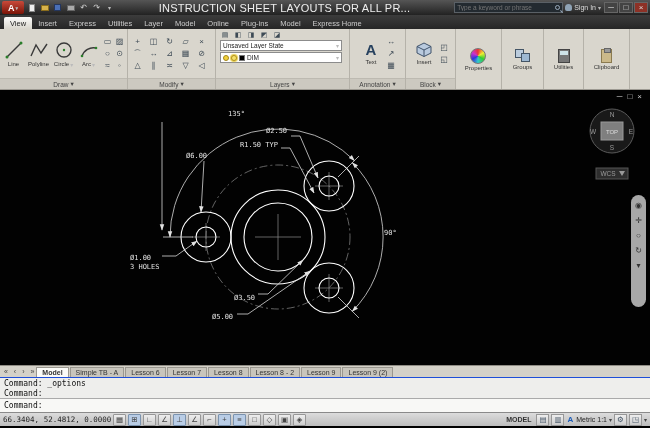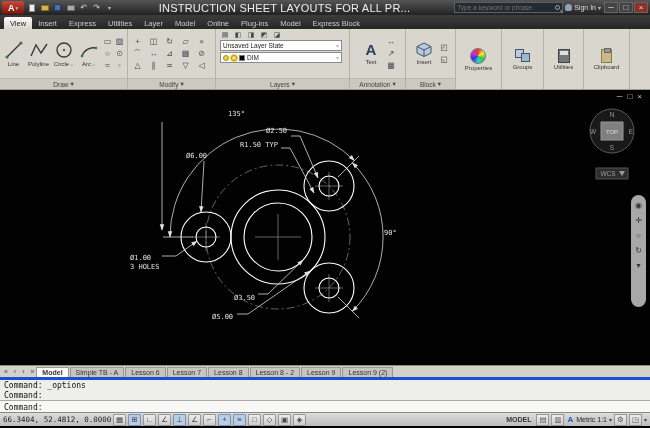--- a/index.html
+++ b/index.html
@@ -94,21 +94,21 @@
 
   
   .laytabs { height:12px; background:#d4d1c8; border-top:1px solid #8f8c84; display:flex;
              align-items:center; font-size:7px; color:#333; padding-left:2px; }
   .tabnav span { padding:0 2px; font-size:7px; color:#444; }
   .ltab { padding:1px 5px; border:1px solid #9a978f; border-bottom:none; background:#c8c5bc;
           margin-right:1px; white-space:nowrap; }
   .ltab.active { background:#fbfbf8; font-weight:bold; }
 
   
-  .cmd { height:35px; background:#f4f4f2; border-top:3px solid #1d4ed8;
+  .cmd { height:35px; background:#f4f4f2; border-top:1px solid #1d4ed8;
          font-family:"DejaVu Sans Mono", monospace; font-size:8px; color:#111; }
   .cmdhist { height:21px; padding:1px 4px; border-bottom:1px solid #aaa; background:#eeeeec; }
   .cmdhist div { line-height:10px; }
   .cmdprompt { padding:1px 4px; line-height:11px; background:#f8f8f6; }
 
   
   .statusbar { height:14px; background:linear-gradient(#dcdcdc,#bdbdbd); display:flex;
                align-items:center; padding:0 3px; gap:2px; border-top:1px solid #8a8a8a; }
   .coords { font-family:"DejaVu Sans Mono", monospace; font-size:7.5px; color:#222;
             width:108px; white-space:nowrap; }
@@ -166,21 +166,21 @@
 <div class="tabsrow row">
   <span class="rtab active">View</span>
   <span class="rtab">Insert</span>
   <span class="rtab">Express</span>
   <span class="rtab">Utilities</span>
   <span class="rtab">Layer</span>
   <span class="rtab">Model</span>
   <span class="rtab">Online</span>
   <span class="rtab">Plug-ins</span>
   <span class="rtab">Model</span>
-  <span class="rtab">Express Block</span>
+  <span class="rtab">Express Home</span>
 </div>
 
 <div class="ribbon row">
 
   <div class="panel p-draw">
     <div class="pbody">
       <div class="bigtool">
         <svg width="20" height="20">
             <line x1="3" y1="17" x2="17" y2="3" stroke="#3a3a3a" stroke-width="1.4"></line>
             <circle cx="3" cy="17" r="1.5" fill="#2a7f2a"></circle>

